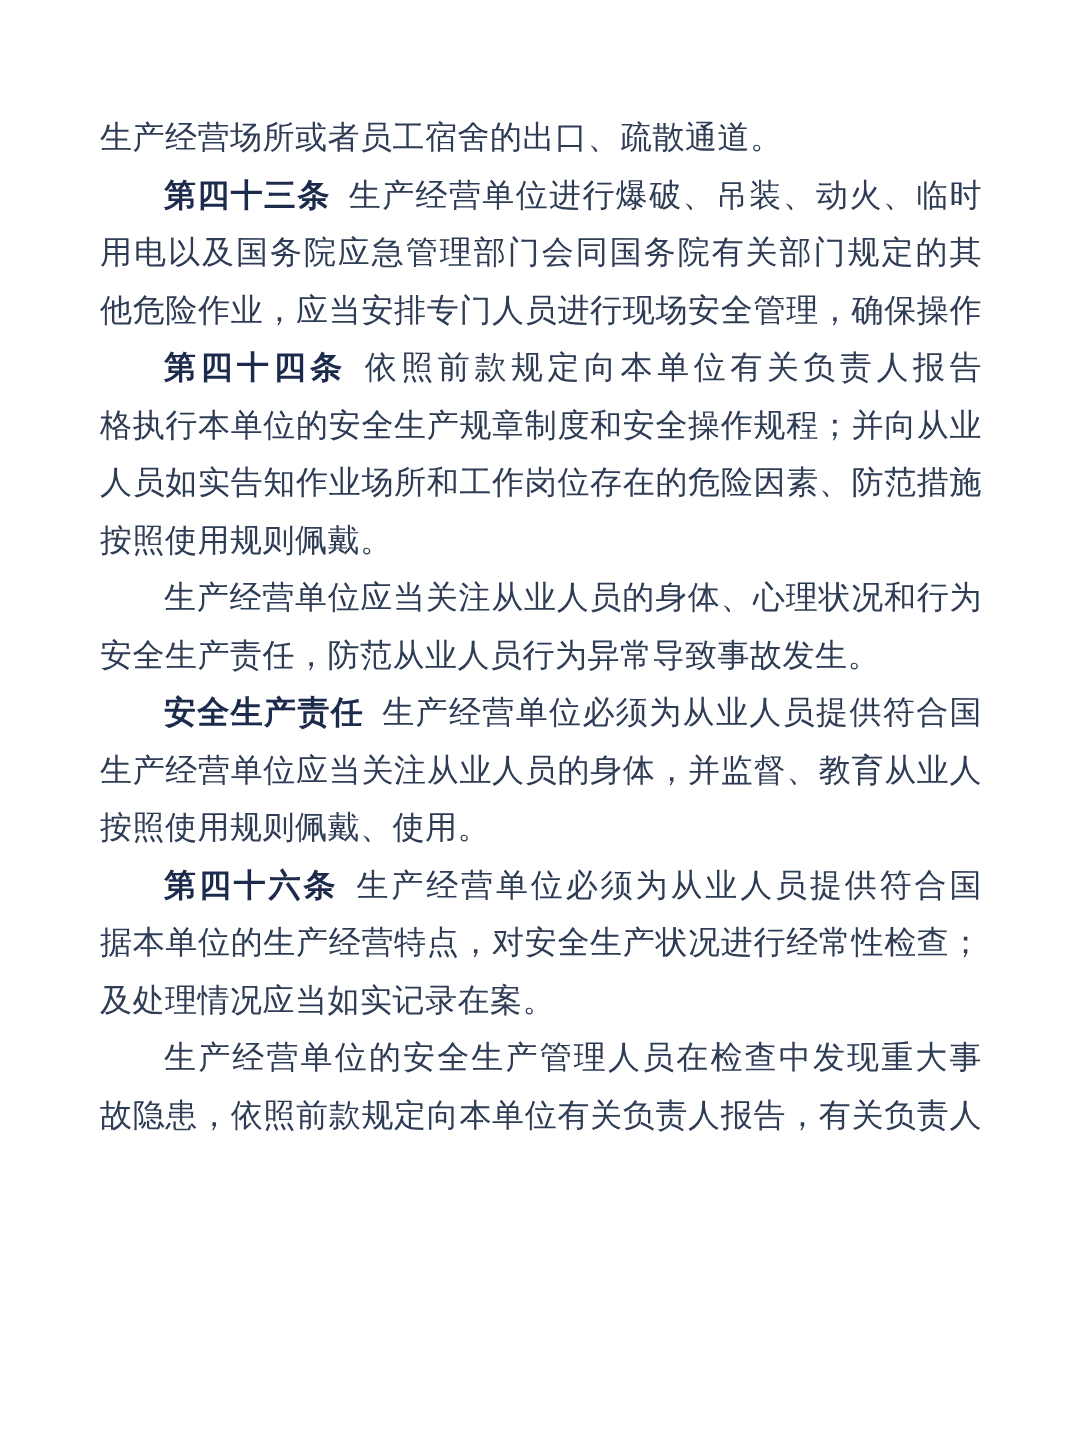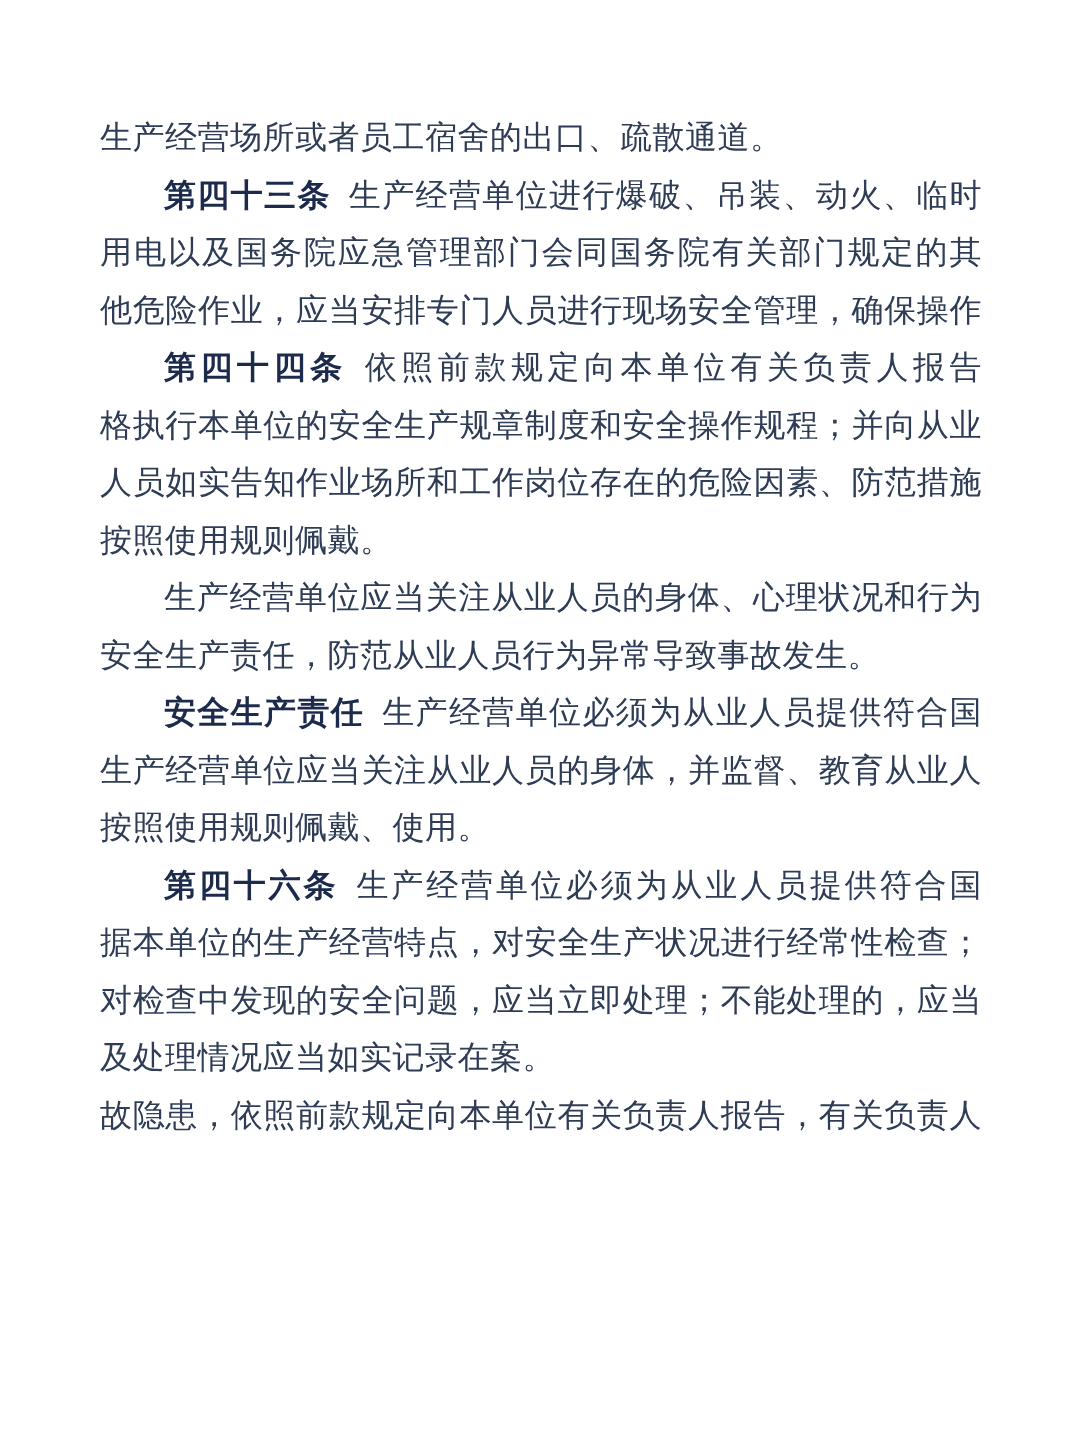--- a/index.html
+++ b/index.html
@@ -67,19 +67,19 @@
     <div class="line short">安全生产责任，防范从业人员行为异常导致事故发生。</div>
 
     <div class="line indent"><span class="art">安全生产责任</span><span>生产经营单位必须为从业人员提供符合国</span></div>
 
     <div class="line">生产经营单位应当关注从业人员的身体，并监督、教育从业人员</div>
     <div class="line short">按照使用规则佩戴、使用。</div>
 
     <div class="line indent"><span class="art">第四十六条</span><span>生产经营单位必须为从业人员提供符合国</span></div>
 
     <div class="line">据本单位的生产经营特点，对安全生产状况进行经常性检查；</div>
-    <div class="line">对检查中发现的安全问题，应当立即处理；不能处理的，应当</div>
     <div class="line short">及处理情况应当如实记录在案。</div>
 
+    <div class="line indent">生产经营单位的安全生产管理人员在检查中发现重大事</div>
     <div class="line">故隐患，依照前款规定向本单位有关负责人报告，有关负责人</div>
 
   </div>
 </div>
 
 </body></html>

